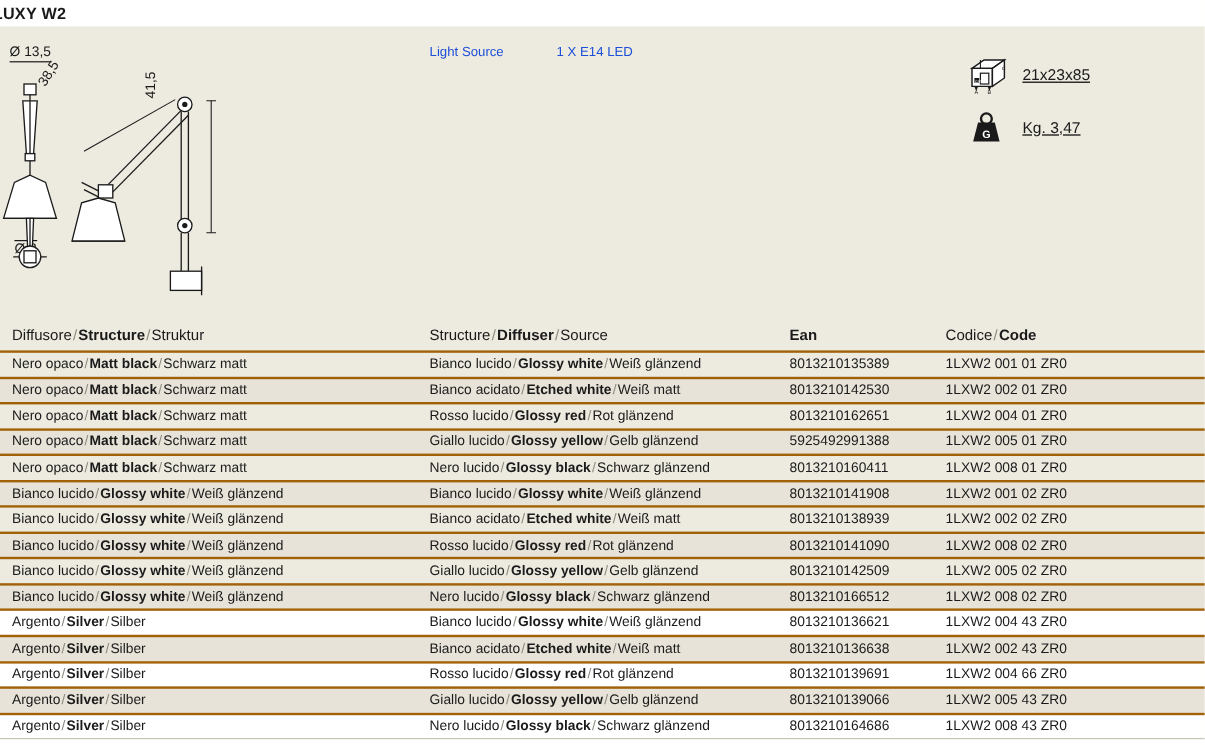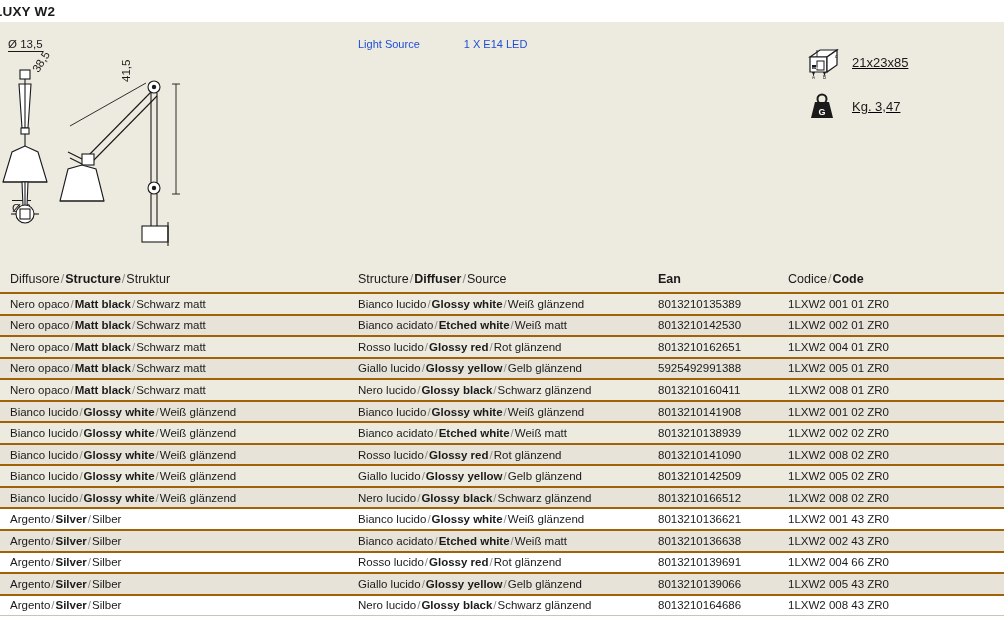--- a/index.html
+++ b/index.html
@@ -437,21 +437,21 @@
           <div class="trow data-row alt">
             <span class="c-struct"><span>Bianco lucido</span><span class="sep">/</span><span class="b">Glossy white</span><span class="sep">/</span><span>Weiß glänzend</span></span>
             <span class="c-diff"><span>Nero lucido</span><span class="sep">/</span><span class="b">Glossy black</span><span class="sep">/</span><span>Schwarz glänzend</span></span>
             <span class="c-ean">8013210166512</span>
             <span class="c-code">1LXW2 008 02 ZR0</span>
           </div>
           <div class="trow data-row">
             <span class="c-struct"><span>Argento</span><span class="sep">/</span><span class="b">Silver</span><span class="sep">/</span><span>Silber</span></span>
             <span class="c-diff"><span>Bianco lucido</span><span class="sep">/</span><span class="b">Glossy white</span><span class="sep">/</span><span>Weiß glänzend</span></span>
             <span class="c-ean">8013210136621</span>
-            <span class="c-code">1LXW2 001 43 ZR0</span>
+            <span class="c-code">1LXW2 004 43 ZR0</span>
           </div>
           <div class="trow data-row alt">
             <span class="c-struct"><span>Argento</span><span class="sep">/</span><span class="b">Silver</span><span class="sep">/</span><span>Silber</span></span>
             <span class="c-diff"><span>Bianco acidato</span><span class="sep">/</span><span class="b">Etched white</span><span class="sep">/</span><span>Weiß matt</span></span>
             <span class="c-ean">8013210136638</span>
             <span class="c-code">1LXW2 002 43 ZR0</span>
           </div>
           <div class="trow data-row">
             <span class="c-struct"><span>Argento</span><span class="sep">/</span><span class="b">Silver</span><span class="sep">/</span><span>Silber</span></span>
             <span class="c-diff"><span>Rosso lucido</span><span class="sep">/</span><span class="b">Glossy red</span><span class="sep">/</span><span>Rot glänzend</span></span>

